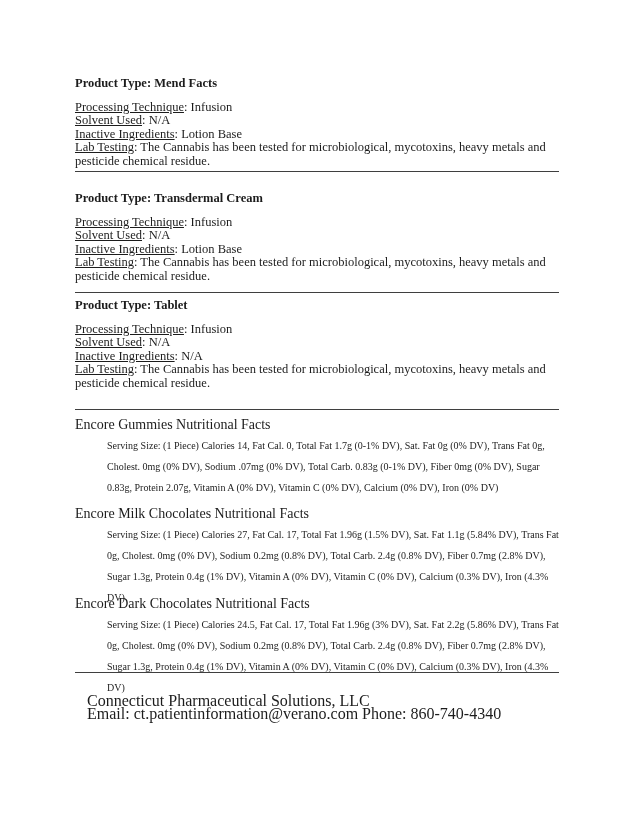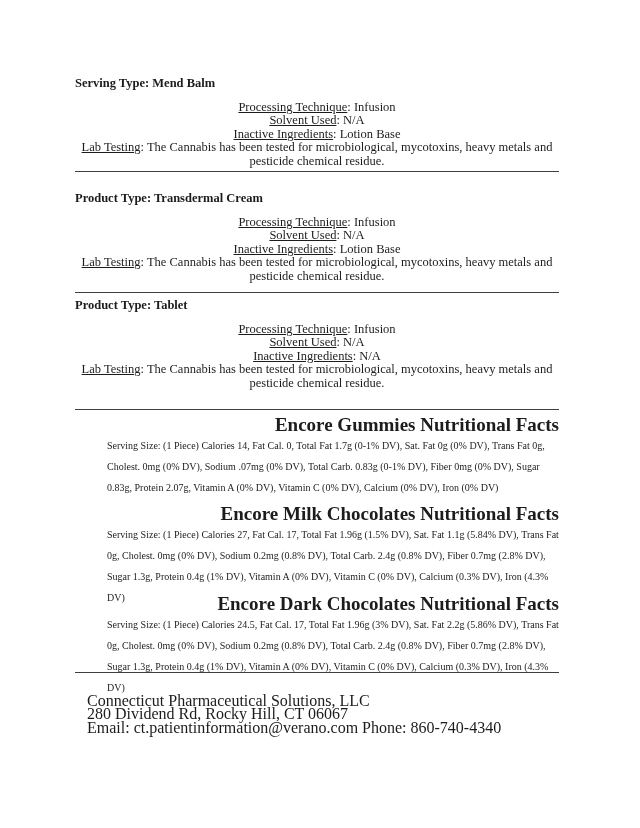--- a/index.html
+++ b/index.html
@@ -23,52 +23,52 @@
   .block { position: absolute; left: 75px; width: 484px; }
   h2, p { margin: 0; padding: 0; }
 
   .product-title {
     font-size: 12.5px; line-height: 14px; font-weight: bold;
   }
   .product-details {
     margin-top: 11px;
     font-size: 12.5px; line-height: 13.4px; font-weight: normal;
   }
-  .detail-row { margin: 0; text-align: center; }
+  .detail-row { margin: 0; }
   .detail-label { text-decoration: underline; }
 
   .divider {
     position: absolute; left: 75px; width: 484px;
     margin: 0; border: 0; border-top: 1px solid var(--divider-color);
     height: 0;
   }
 
   .nutrition-title {
-    font-size: 19px; line-height: 16px; font-weight: bold; text-align: right;
+    font-size: 14px; line-height: 16px; font-weight: normal;
   }
   .nutrition-text {
     margin-top: 2px;
     font-size: 10px; line-height: 21px; margin-left: 32px;
   }
 
   .contact-title {
     font-size: 12.5px; line-height: 14px; font-weight: bold;
     text-decoration: underline;
   }
   .contact-line {
     font-size: 16px; line-height: 13.4px; margin-left: 12px;
   }
 </style>
 </head>
 <body>
 
 <div class="page">
 
   <section class="block" style="top:76px">
-    <h2 class="product-title">Serving Type: Mend Balm</h2>
+    <h2 class="product-title">Product Type: Mend Facts</h2>
     <div class="product-details">
       <p class="detail-row"><span class="detail-label">Processing Technique</span><span>: </span><span>Infusion</span></p>
       <p class="detail-row"><span class="detail-label">Solvent Used</span><span>: </span><span>N/A</span></p>
       <p class="detail-row"><span class="detail-label">Inactive Ingredients</span><span>: </span><span>Lotion Base</span></p>
       <p class="detail-row"><span class="detail-label">Lab Testing</span><span>: </span><span>The Cannabis has been tested for microbiological, mycotoxins, heavy metals and pesticide chemical residue.</span></p>
     </div>
   </section>
   <hr class="divider" style="top:171px">
 
   <section class="block" style="top:191px">
@@ -105,17 +105,16 @@
 
   <section class="block" style="top:596px">
     <h2 class="nutrition-title">Encore Dark Chocolates Nutritional Facts</h2>
     <p class="nutrition-text">Serving Size: (1 Piece) Calories 24.5, Fat Cal. 17, Total Fat 1.96g (3% DV), Sat. Fat 2.2g (5.86% DV), Trans Fat 0g, Cholest. 0mg (0% DV), Sodium 0.2mg (0.8% DV), Total Carb. 2.4g (0.8% DV), Fiber 0.7mg (2.8% DV), Sugar 1.3g, Protein 0.4g (1% DV), Vitamin A (0% DV), Vitamin C (0% DV), Calcium (0.3% DV), Iron (4.3% DV)</p>
   </section>
 
   <hr class="divider" style="top:672px">
 
   <section class="block" style="top:694px">
     <p class="contact-line">Connecticut Pharmaceutical Solutions, LLC</p>
-    <p class="contact-line">280 Dividend Rd, Rocky Hill, CT 06067</p>
     <p class="contact-line">Email: ct.patientinformation@verano.com Phone: 860-740-4340</p>
   </section>
 
 </div>
 
 </body></html>

